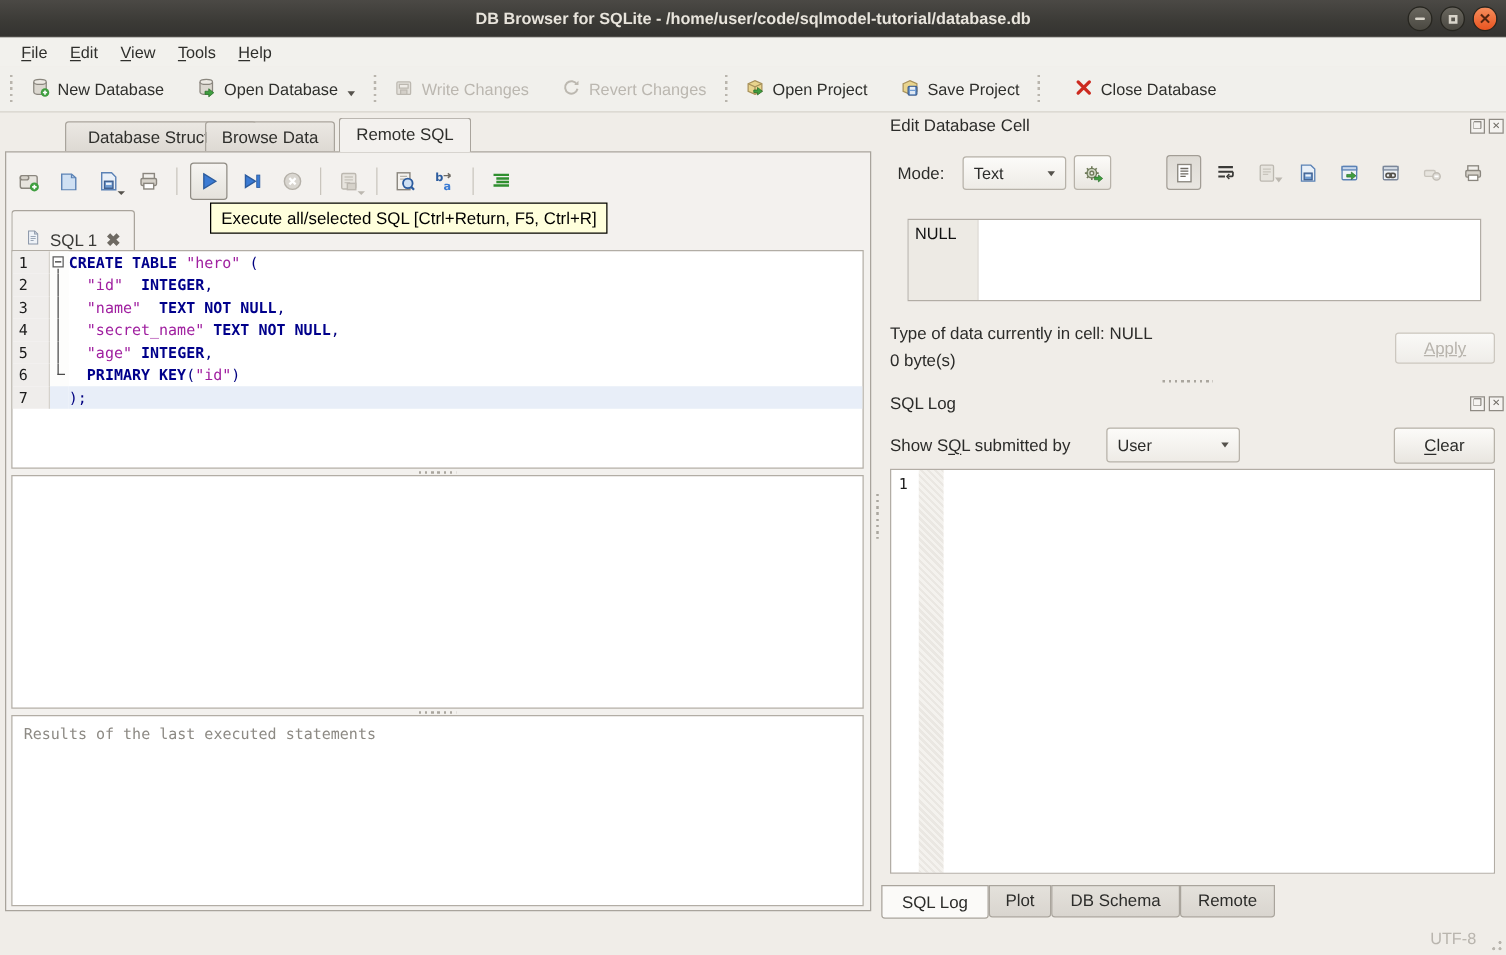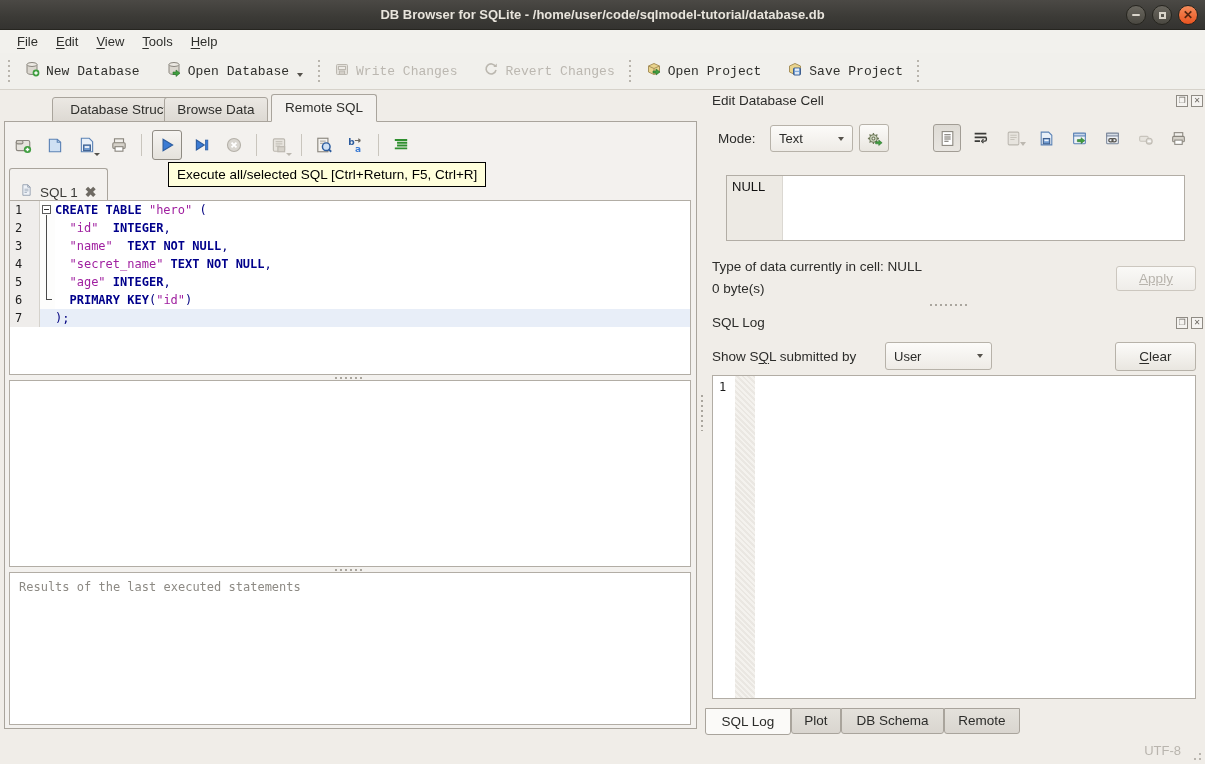--- a/index.html
+++ b/index.html
@@ -38,21 +38,21 @@
   .menubar {
     position:absolute; left:0; top:30px; right:0; height:23px;
     background:#f2f1ed; display:flex; align-items:center; padding-left:8px;
   }
   .menu-item { padding:3px 9px; color:#2f2f2c; }
   u { text-decoration:underline; text-underline-offset:2px; }
   
   .toolbar {
     position:absolute; left:0; top:53px; right:0; height:37px;
     background:#f1f0ec; border-bottom:1px solid #d6d2ca;
-    display:flex; align-items:center;font-family:Liberation Mono, monospace;
+    display:flex; align-items:center;
   }
   .tb-handle {
     width:5px; height:22px; margin:0 6px; flex:none;
     background-image: repeating-linear-gradient(#b9b5ad 0 2px, transparent 2px 5px);
     background-size:2px 100%; background-repeat:no-repeat; background-position:center;
   }
   .tbtn { display:flex; align-items:center; gap:6px; padding:5px 7px; color:#2f2f2c; white-space:nowrap; }
   .tbtn.disabled { color:#bbb7b0; }
   .tbtn svg { flex:none; }
   .dd-caret {
@@ -295,20 +295,28 @@
         </svg>
     </span>
     <span>Save Project</span>
   </div>
 
   <div class="tb-handle"></div>
 
 
   <div class="spacer12"></div>
 
+  <div class="tbtn">
+    <span>
+      <svg width="16" height="16" viewBox="0 0 16 16">
+          <path d="M3.5 3.5l9 9M12.5 3.5l-9 9" stroke="#cc2a1f" stroke-width="2.6" stroke-linecap="round"></path>
+        </svg>
+    </span>
+    <span>Close Database</span>
+  </div>
 </div>
 
 <div class="main-tab inactive" style="left:8px; width:153px;margin-left:44px;">Database Structure</div>
 <div class="main-tab inactive" style="left:164px; width:104px;">Browse Data</div>
 <div class="main-tab active" style="left:271px; width:106px;">Remote SQL</div>
 
 <div class="left-frame">
 
   <div class="sql-toolbar">
     <span class="sicon">

